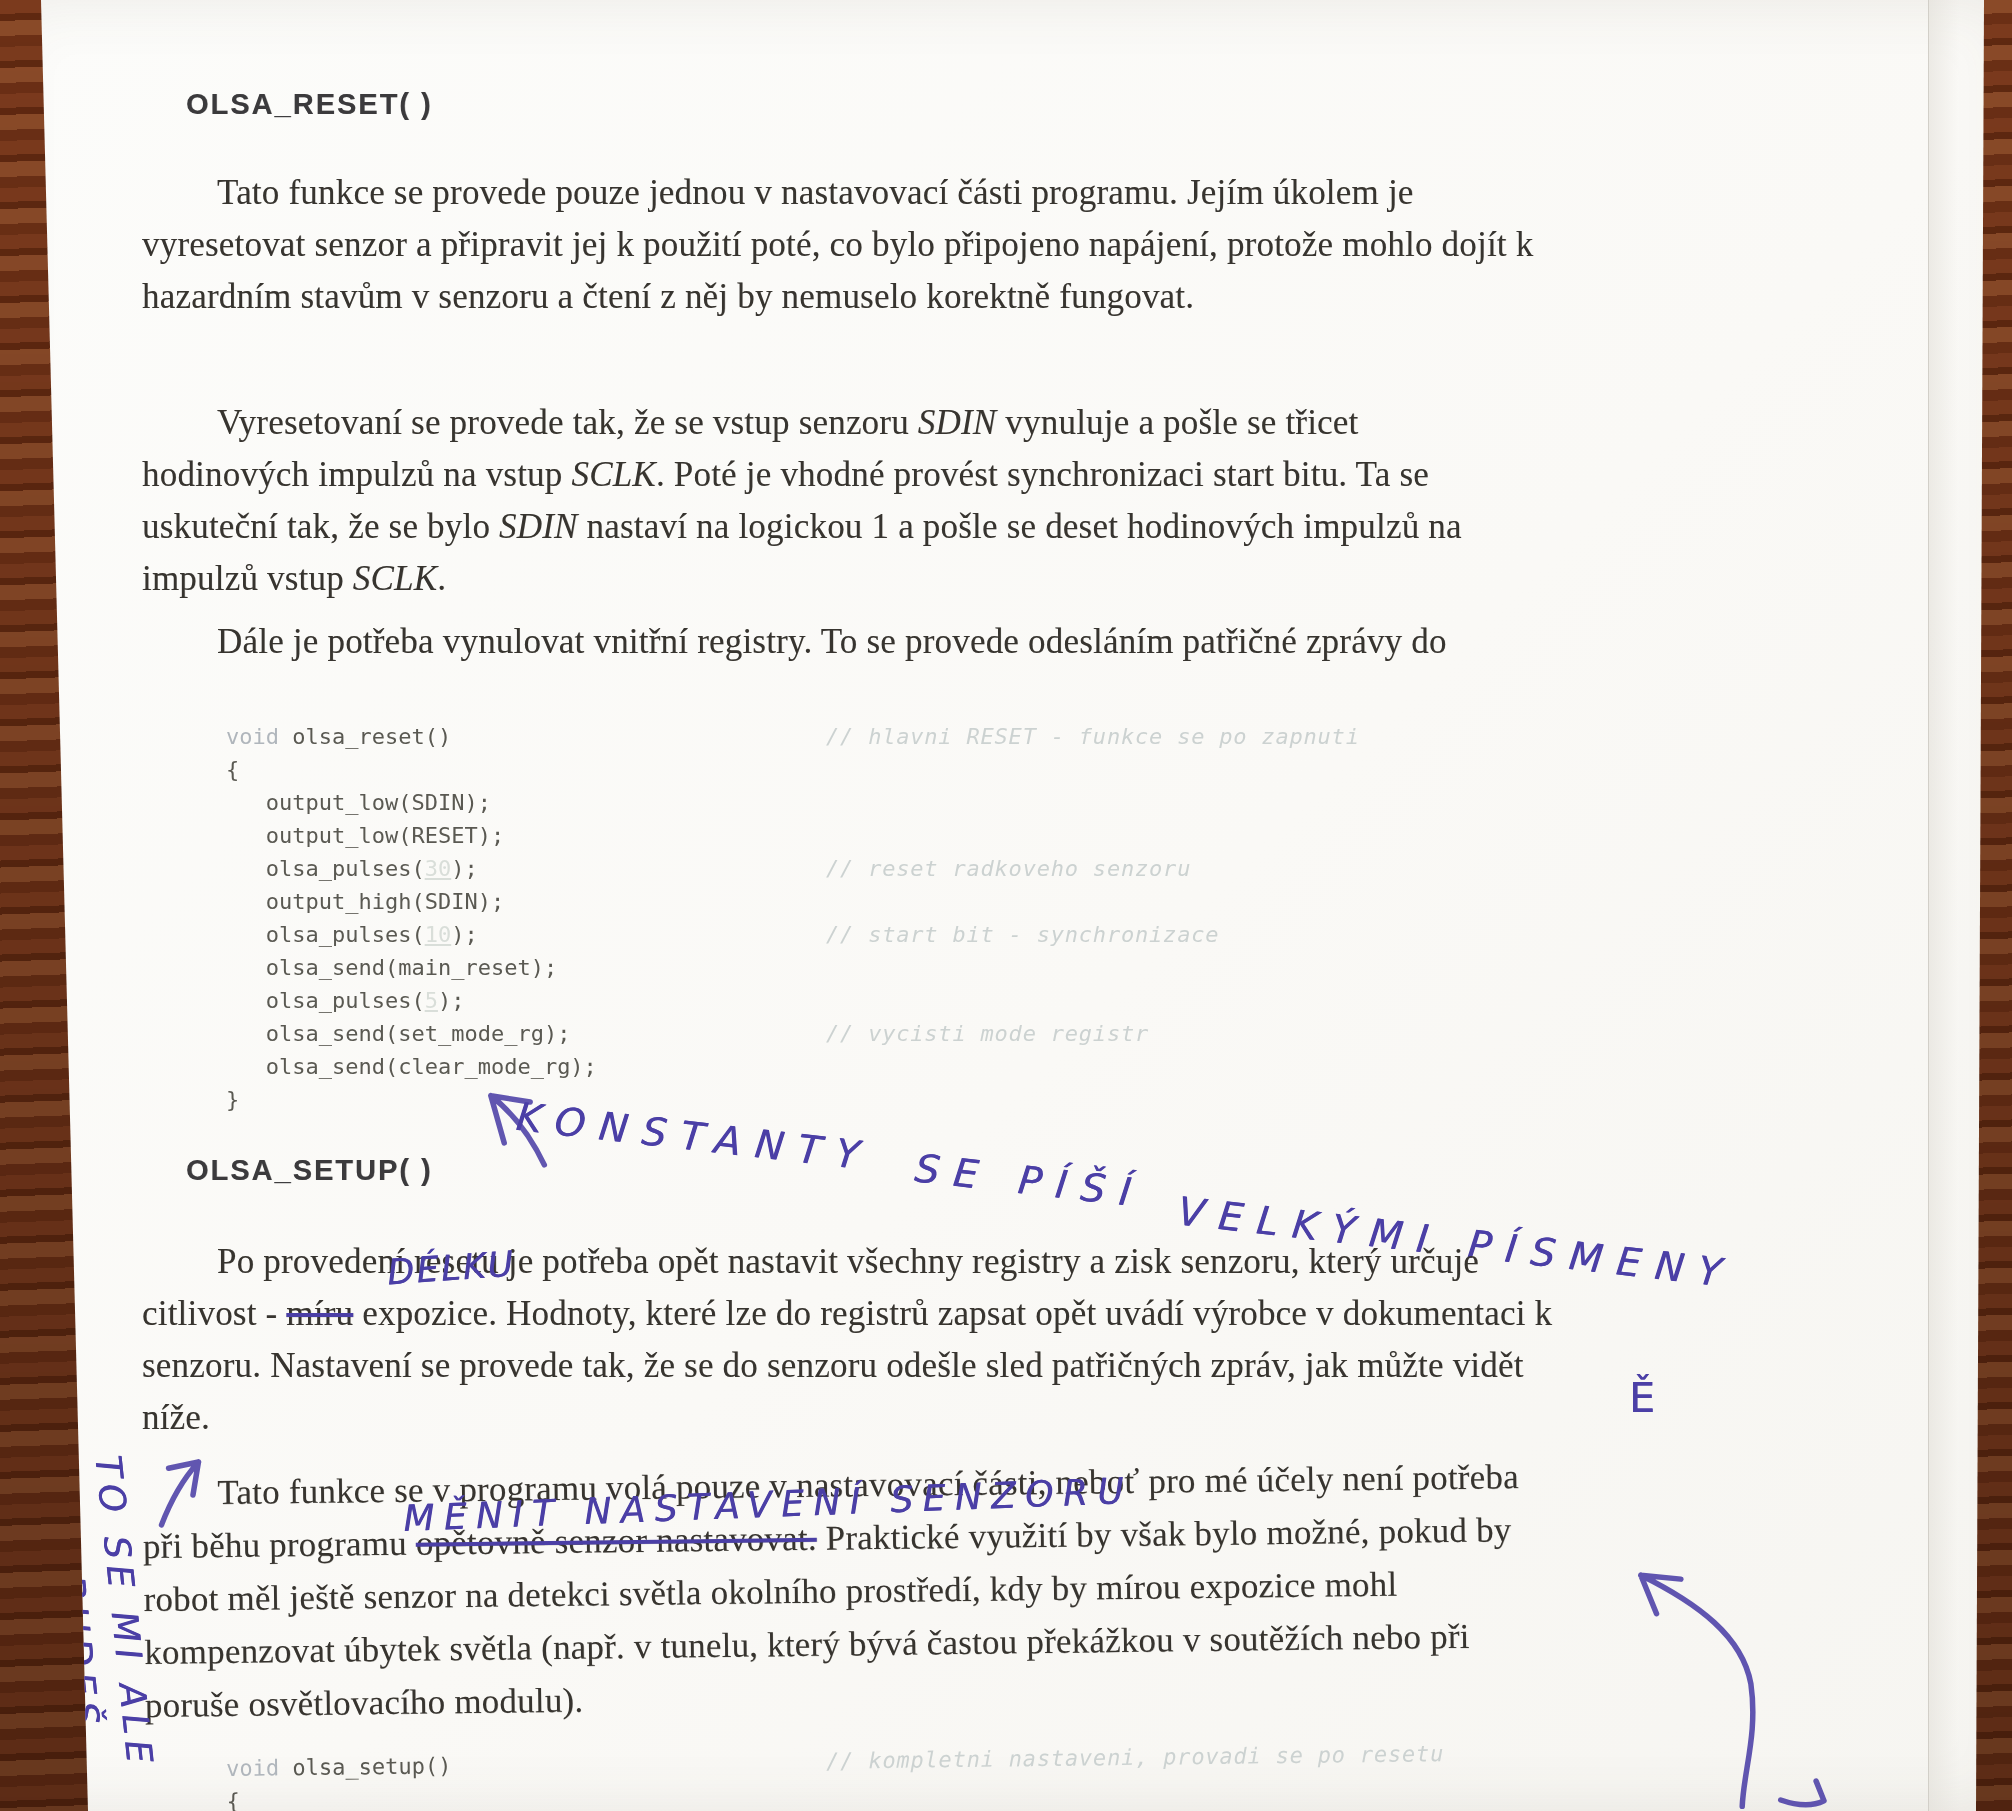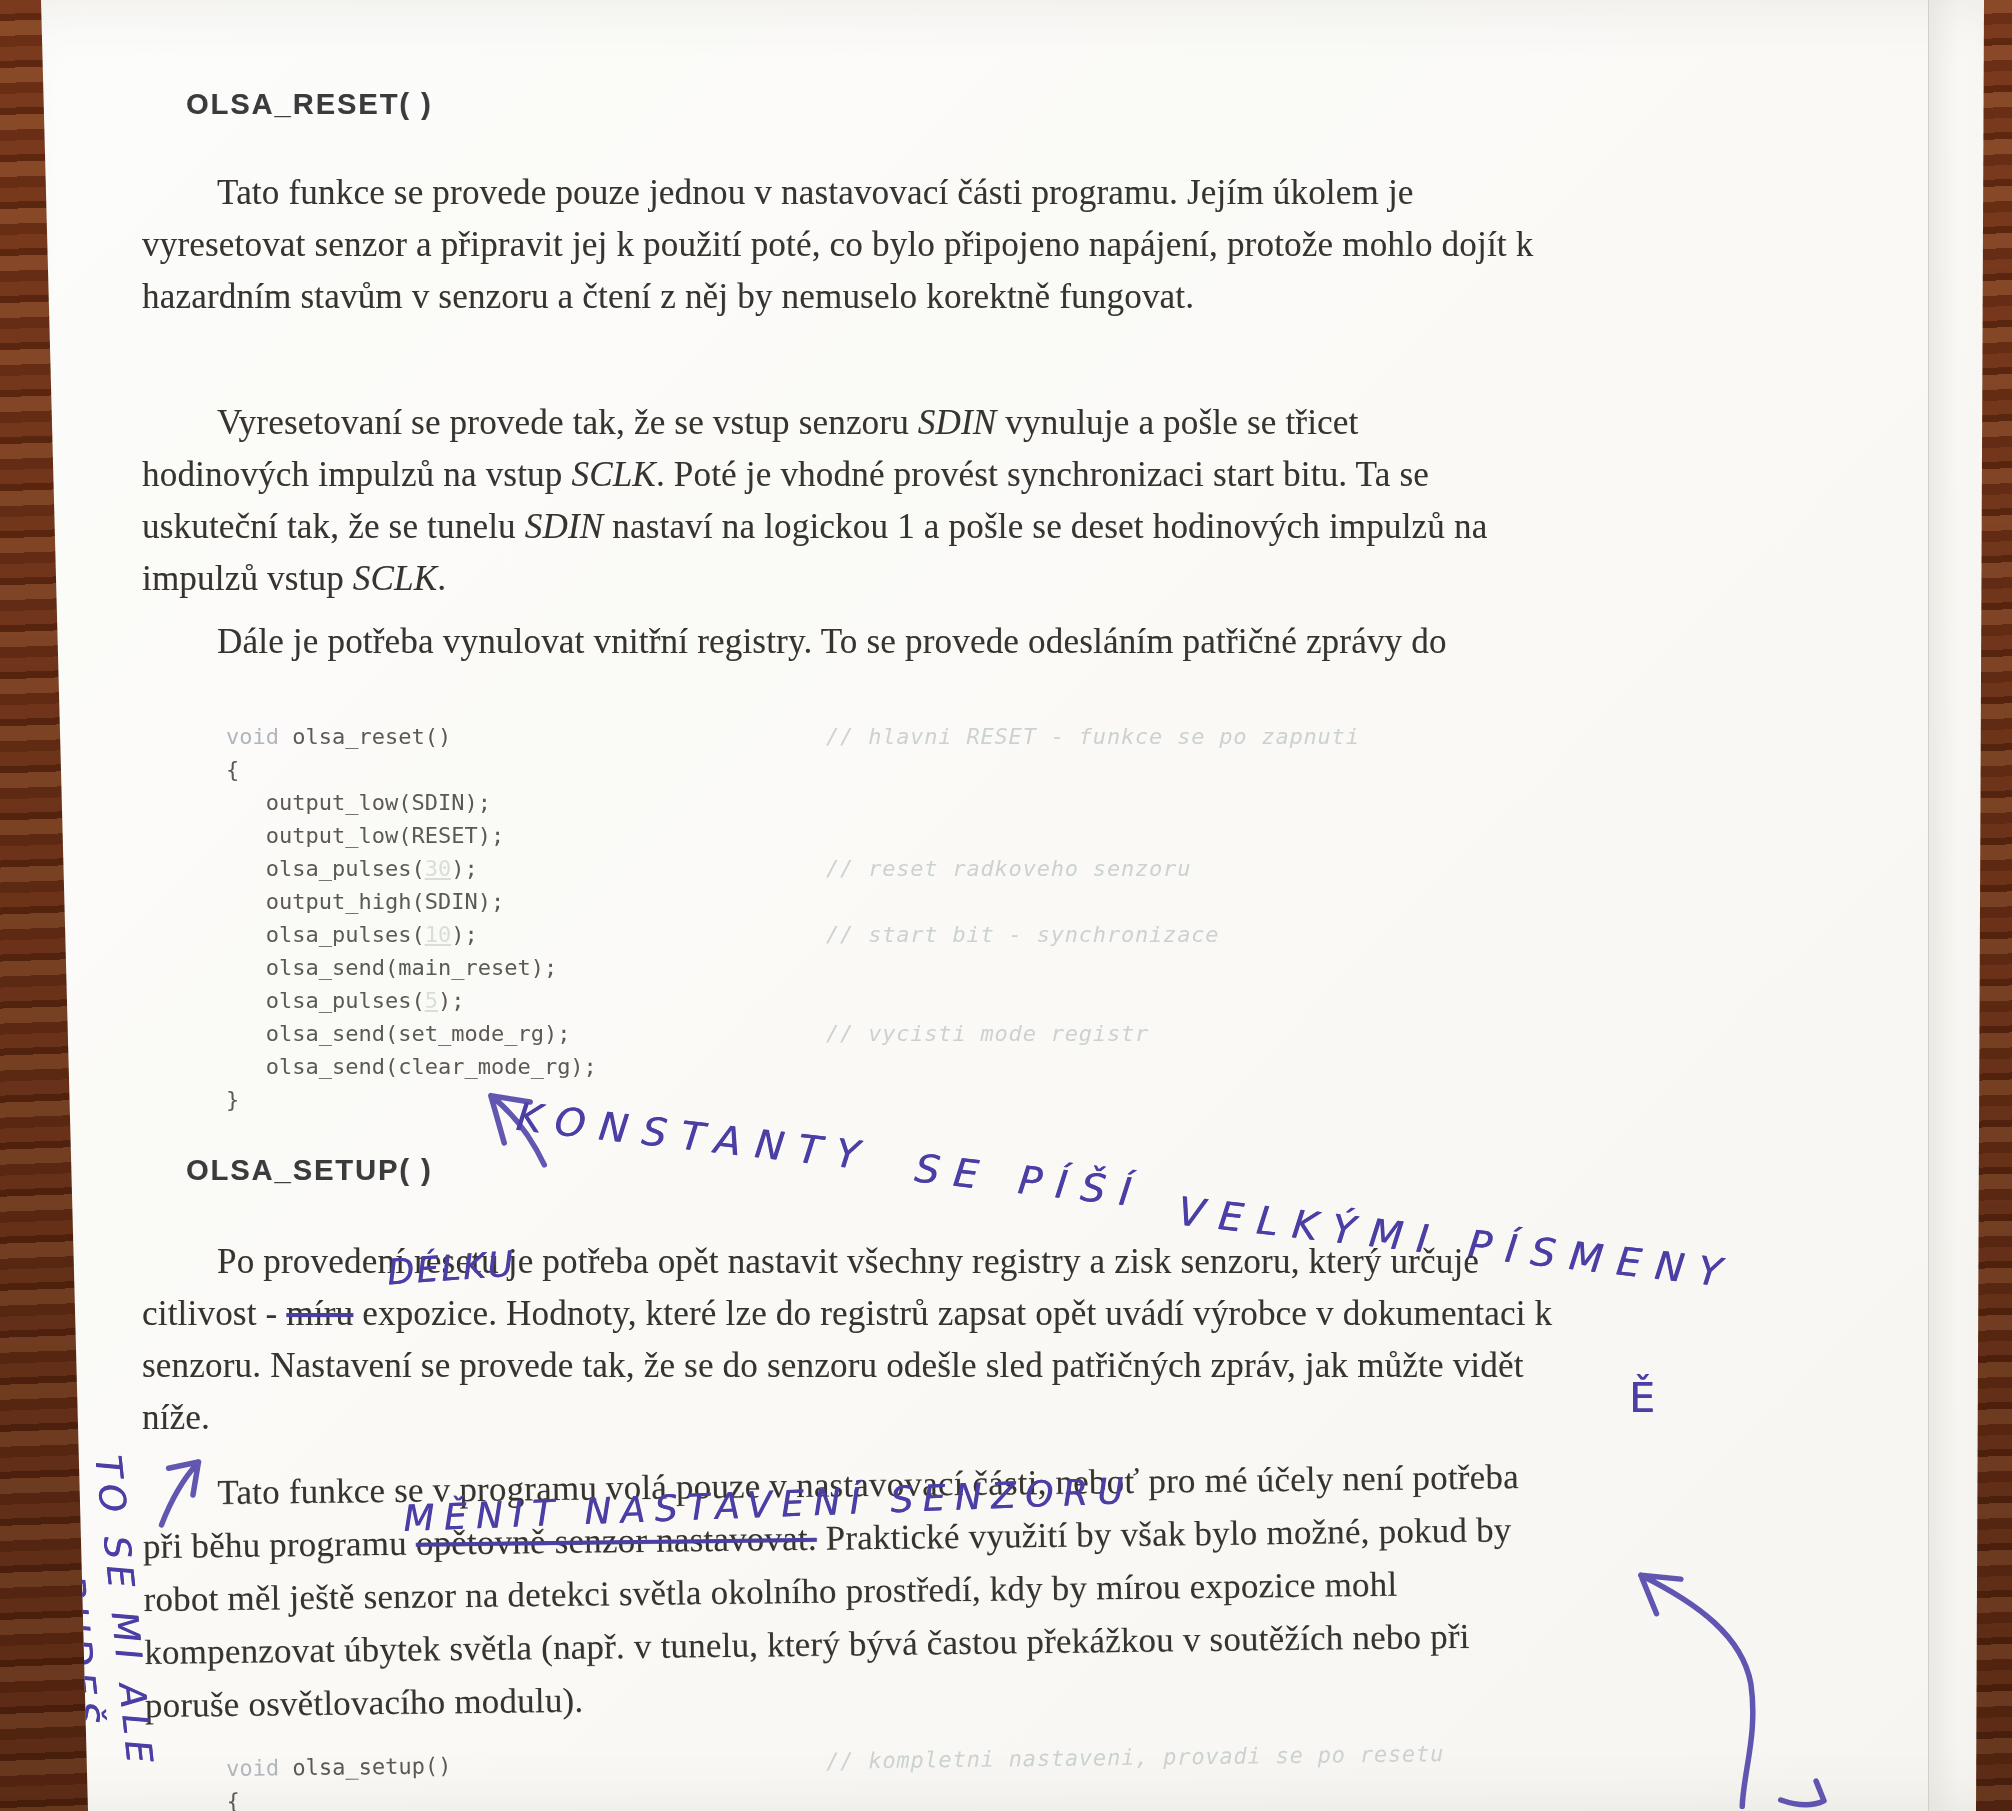--- a/index.html
+++ b/index.html
@@ -81,21 +81,21 @@
 
   <div class="para" style="top:167px">
     <div class="line indent">Tato funkce se provede pouze jednou v nastavovací části programu. Jejím úkolem je</div>
     <div class="line">vyresetovat senzor a připravit jej k použití poté, co bylo připojeno napájení, protože mohlo dojít k</div>
     <div class="line">hazardním stavům v senzoru a čtení z něj by nemuselo korektně fungovat.</div>
   </div>
 
   <div class="para" style="top:397px">
     <div class="line indent"><span>Vyresetovaní se provede tak, že se vstup senzoru </span><span class="it">SDIN</span><span> vynuluje a pošle se třicet</span></div>
     <div class="line"><span>hodinových impulzů na vstup </span><span class="it">SCLK</span><span>. Poté je vhodné provést synchronizaci start bitu. Ta se</span></div>
-    <div class="line"><span>uskuteční tak, že se tunelu </span><span class="it">SDIN</span><span> nastaví na logickou 1 a pošle se deset hodinových impulzů na</span></div>
+    <div class="line"><span>uskuteční tak, že se bylo </span><span class="it">SDIN</span><span> nastaví na logickou 1 a pošle se deset hodinových impulzů na</span></div>
     <div class="line"><span>impulzů vstup </span><span class="it">SCLK</span><span>.</span></div>
   </div>
 
   <div class="para" style="top:616px">
     <div class="line indent">Dále je potřeba vynulovat vnitřní registry. To se provede odesláním patřičné zprávy do</div>
   </div>
 
   <div class="codeblk" style="top:720px">
     <div class="crow"><span><span class="kw">void</span><span> olsa_reset()</span></span><span class="ccmt">// hlavni RESET - funkce se po zapnuti</span></div>
     <div class="crow"><span><span>{</span></span></div>

